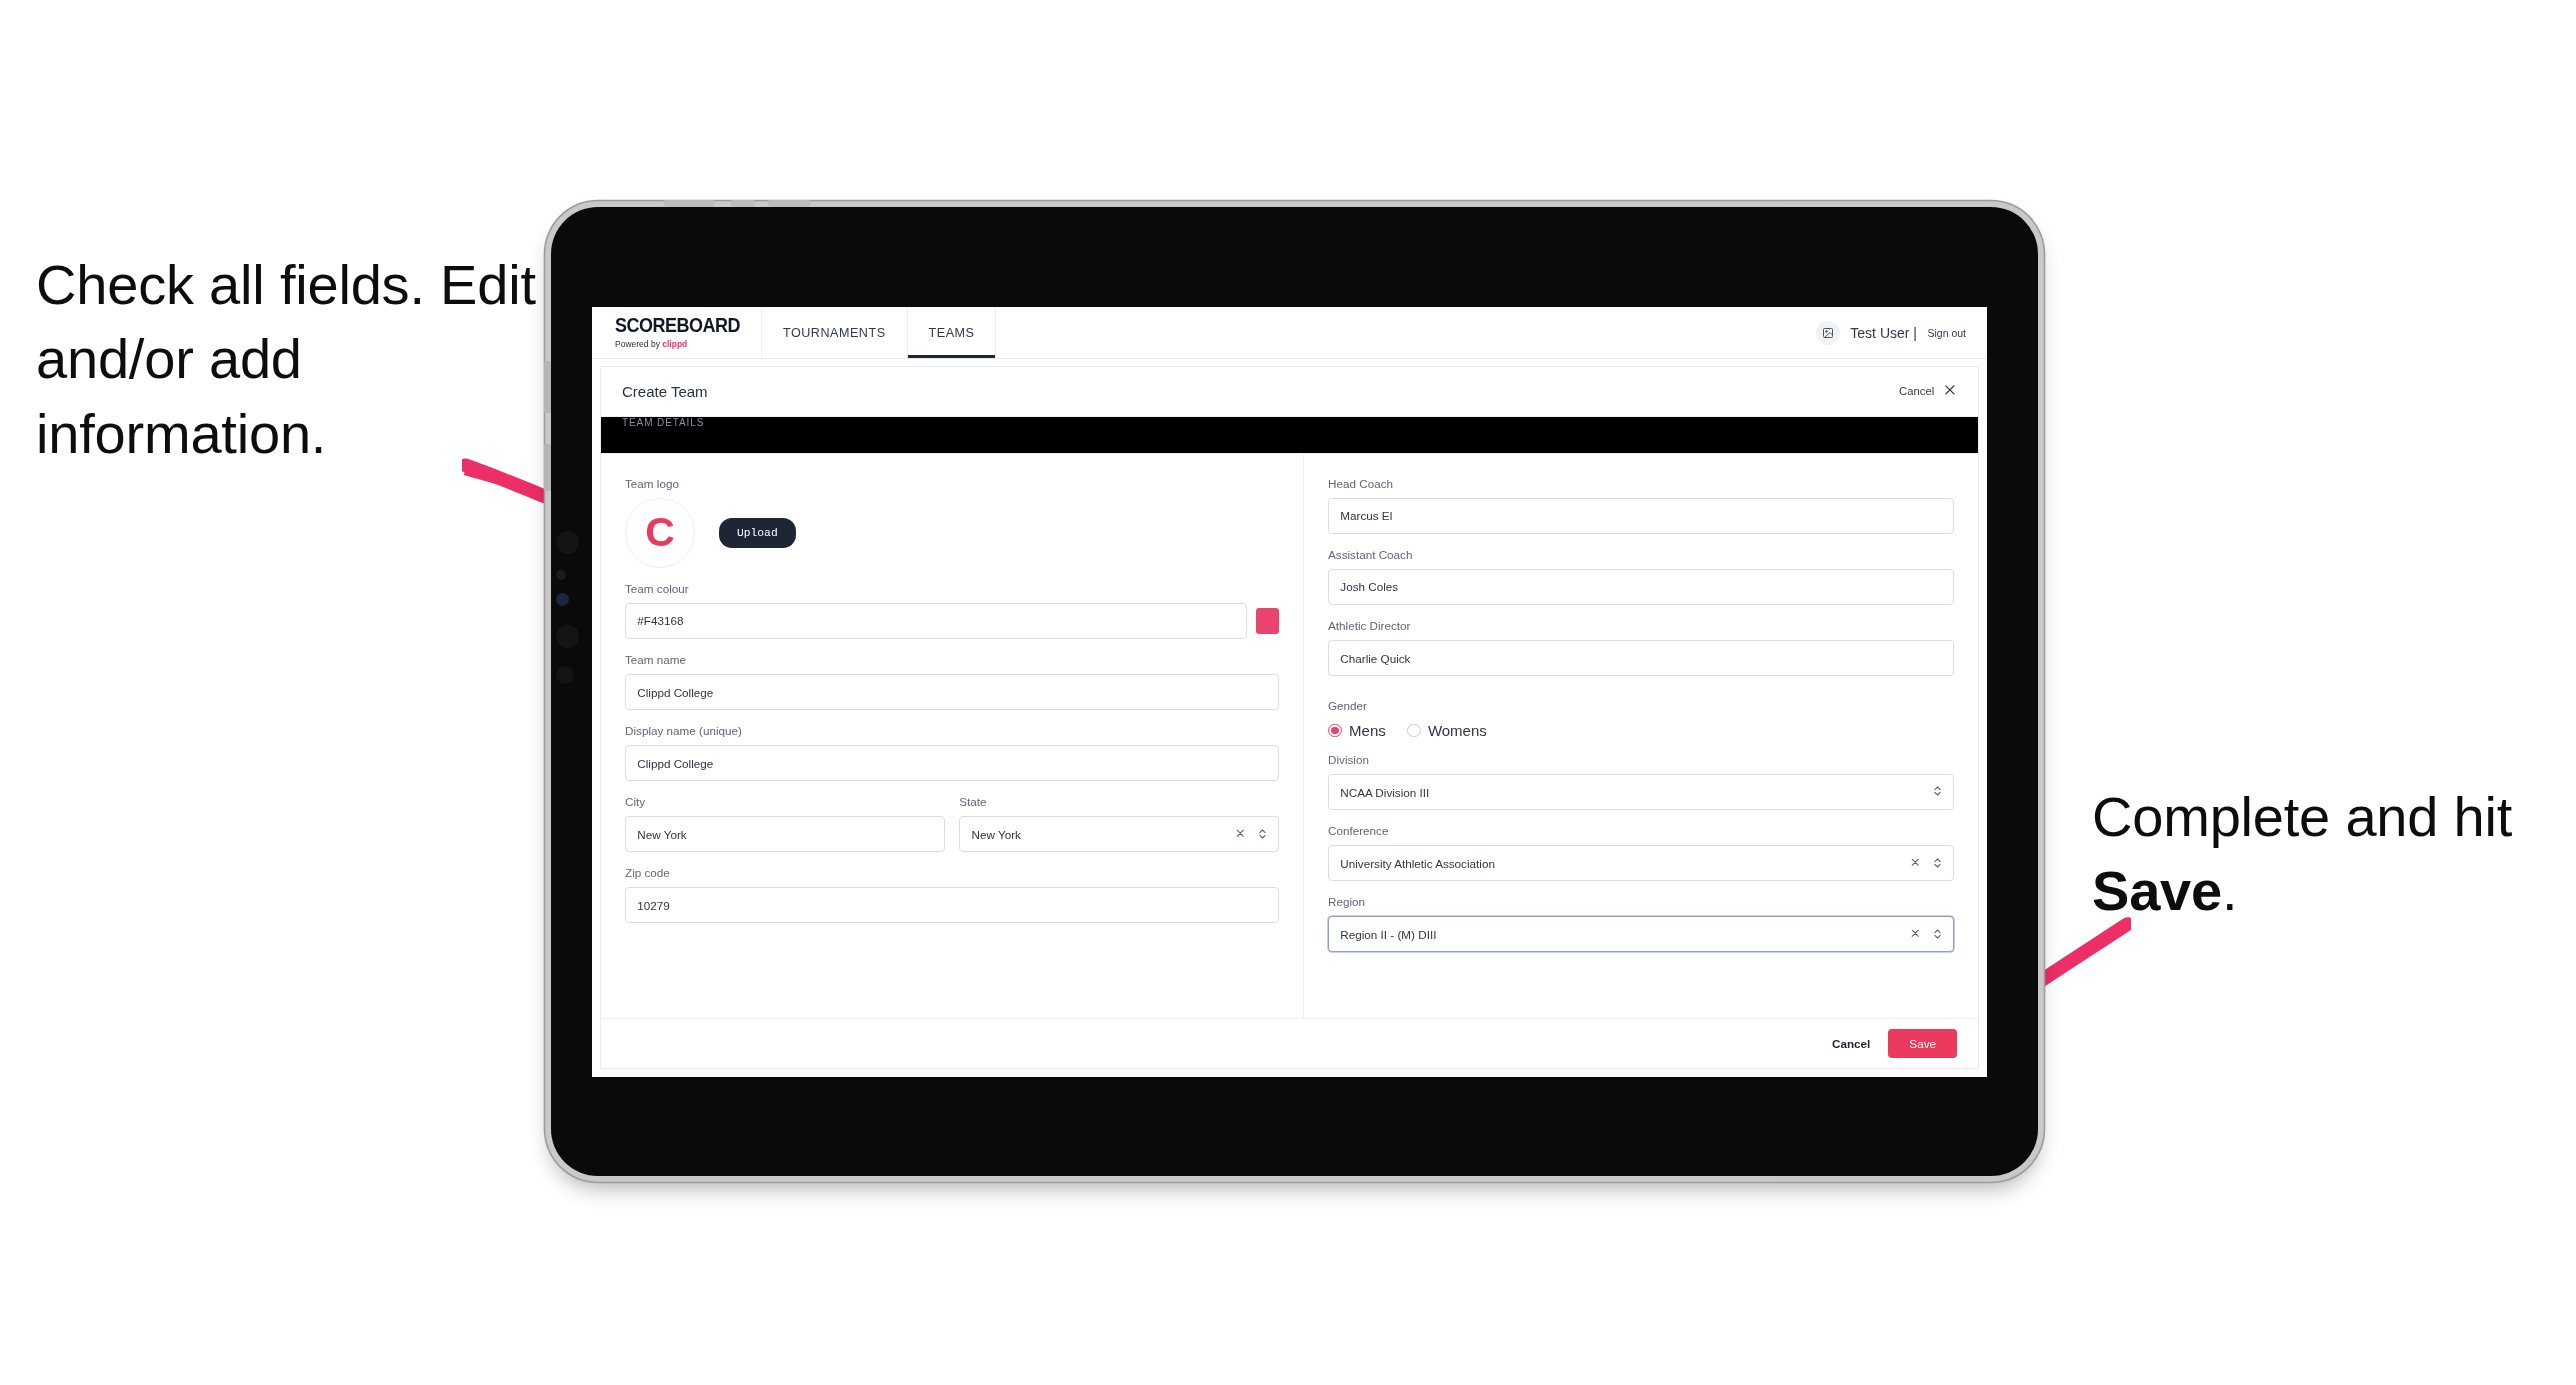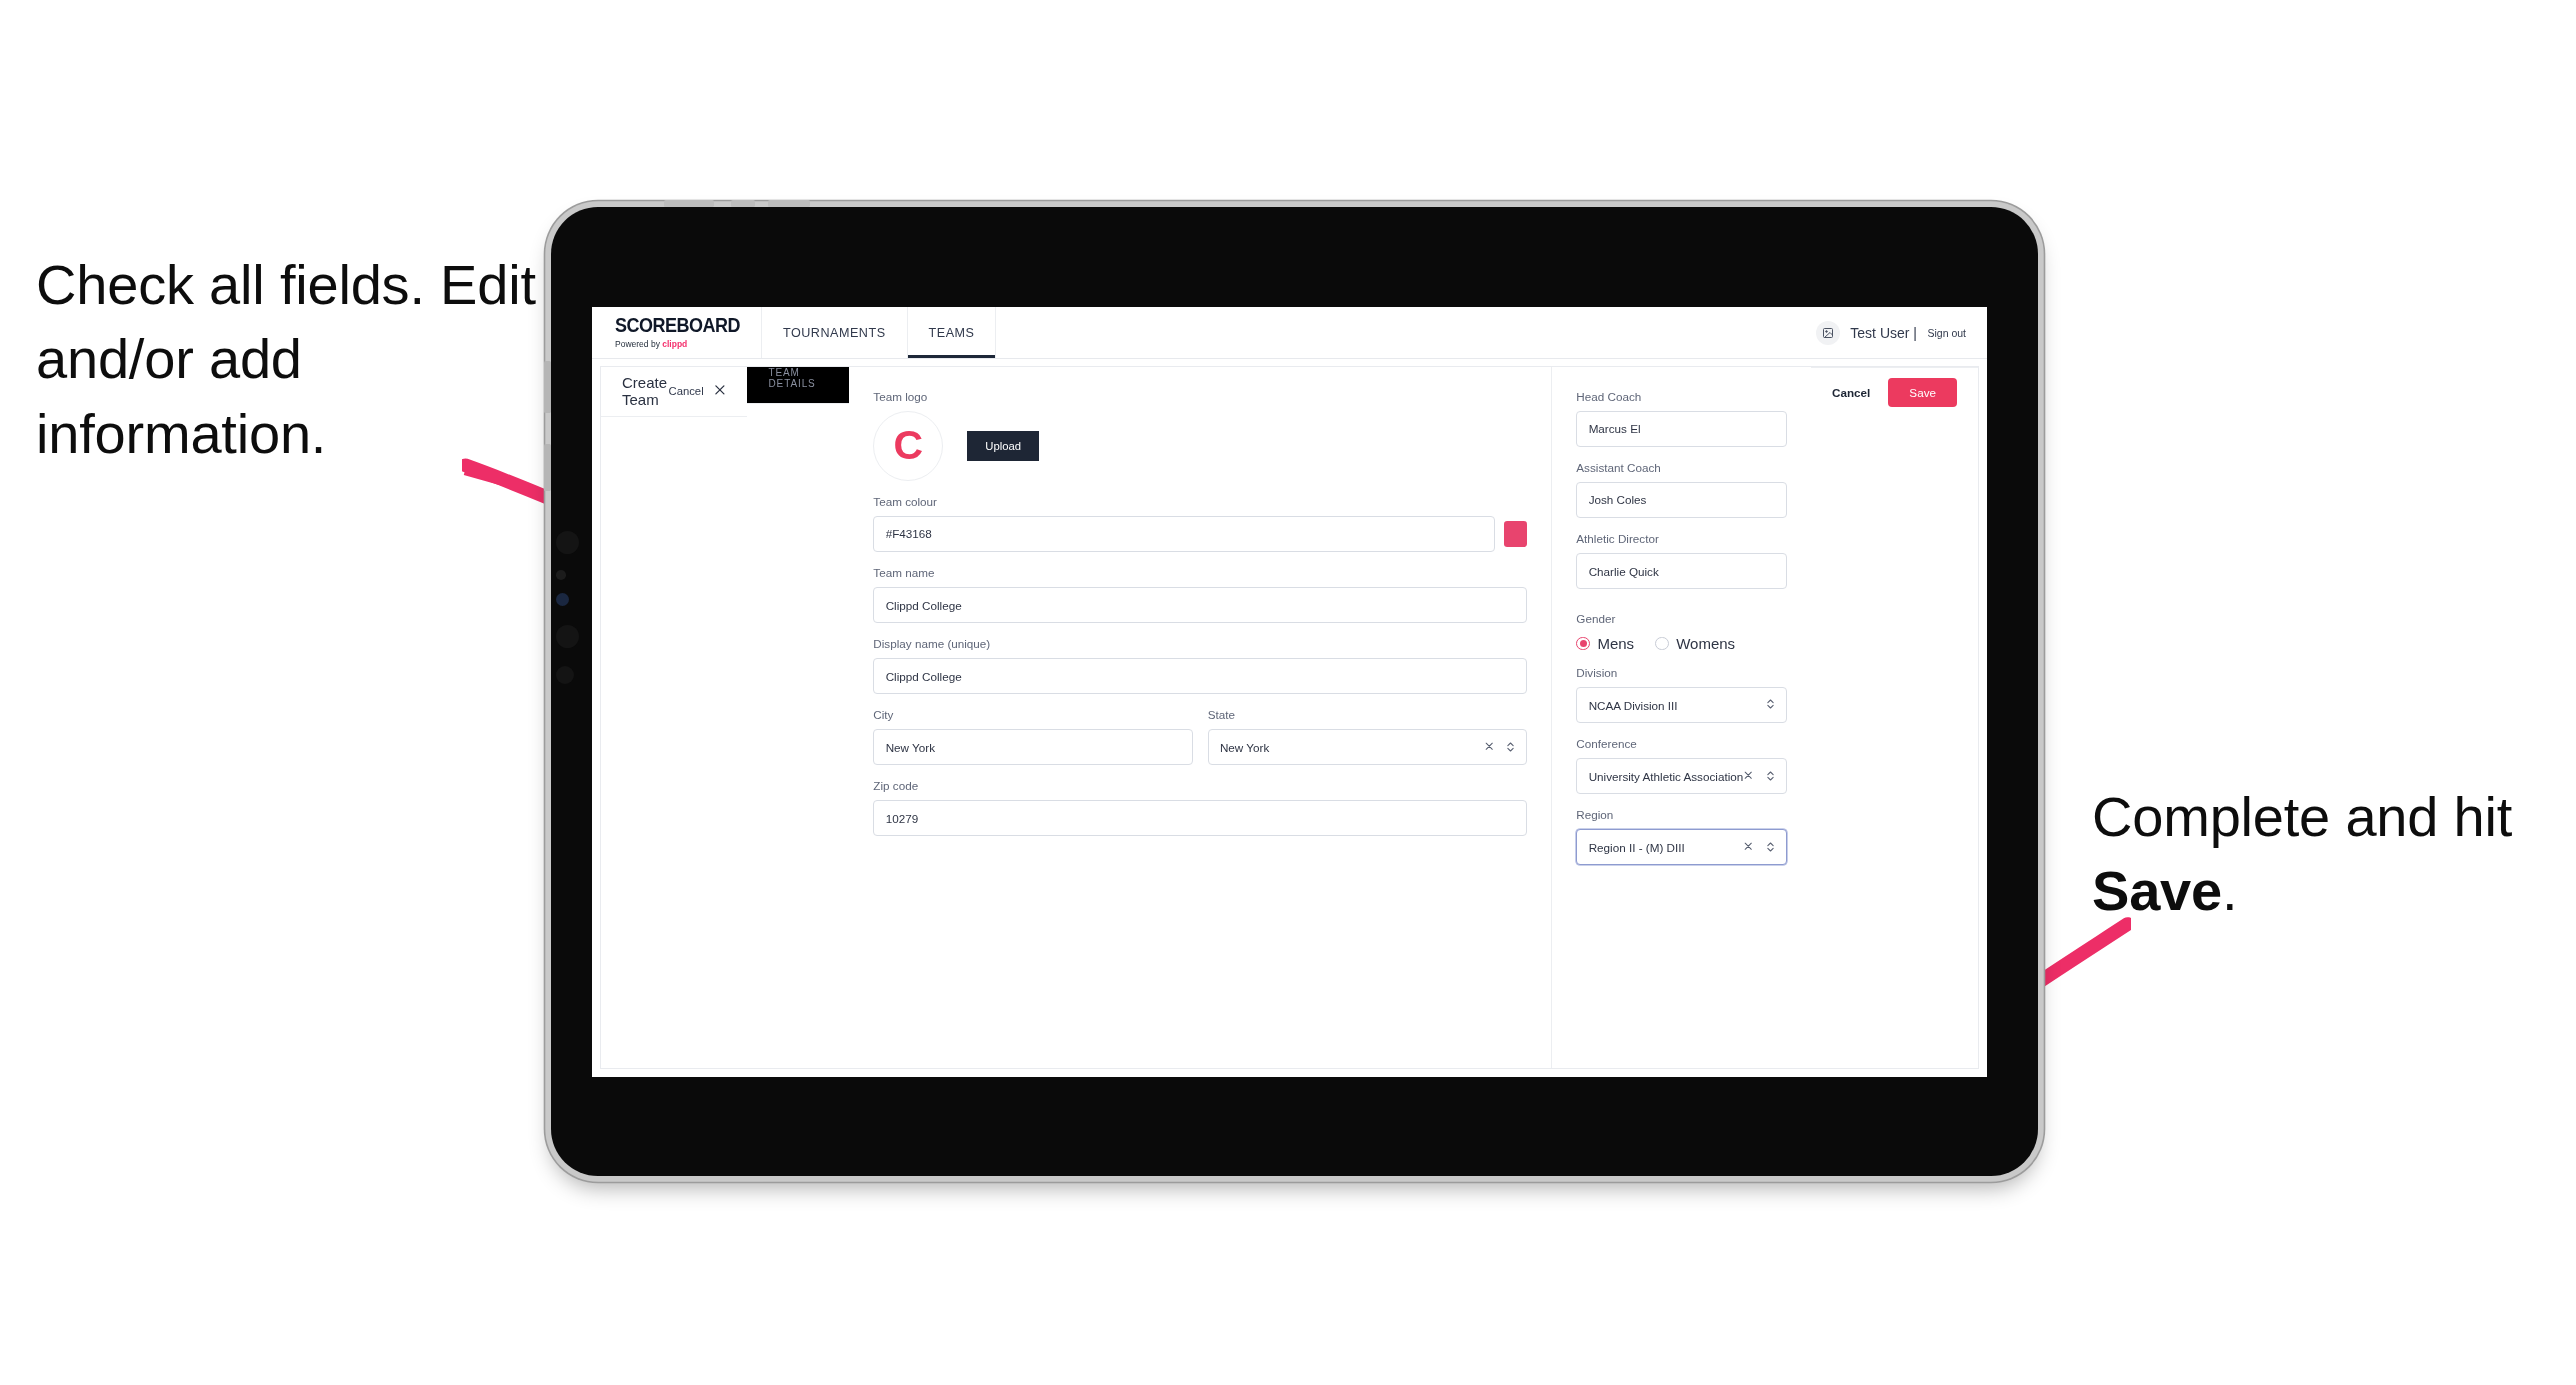--- a/index.html
+++ b/index.html
@@ -107,21 +107,21 @@
   }
   .nav-user-name { font-size:14px; color:#31394c; }
   .nav-signout { font-size:10.5px; color:#31394c; font-weight:400; cursor:pointer; }
 
   
   #card {
     margin:6.5px 8px 0 8px;
     background:#fff;
     border:0.8px solid #e9ebef;
     height:703px;
-    display:flex; flex-direction:row;
+    display:flex; flex-direction:column;
   }
   #card-head {
     height:50px; display:flex; align-items:center;
     padding:0 21px; border-bottom:0.8px solid #eceef1;
   }
   #card-title { font-size:15px; color:#2a3141; }
   .head-right {
     margin-left:auto; display:flex; align-items:center; gap:9px; cursor:pointer;
   }
   .cancel-x-label { font-size:11.3px; color:#31394c; }
@@ -162,22 +162,22 @@
     width:70px; height:70px; border-radius:50%;
     border:0.8px solid #eceef1; background:#fff;
     display:flex; align-items:center; justify-content:center;
   }
   .logo-c {
     font-size:41px; font-weight:700; color:#ec3a5f; line-height:1;
     font-family:"Liberation Sans", sans-serif;
   }
   .upload-btn {
     background:#1e2635; color:#fff; font-size:11.3px;
-    padding:9px 18px; border-radius:0; cursor:pointer;
-    border:none; font-family:Liberation Sans, sans-serif;
+    padding:9px 18px; border-radius:13px; cursor:pointer;
+    border:none; font-family:Liberation Mono, monospace;
   }
 
   .colour-row { display:flex; align-items:center; gap:9px; }
   .colour-row .fbox { flex:1; }
   .swatch {
     width:23px; height:26px; border-radius:3.2px; background:#e8446e; cursor:pointer;
   }
 
   .two-col { display:flex; gap:14.6px; }
   .two-col > .field { flex:1; margin-bottom:13.8px; }

